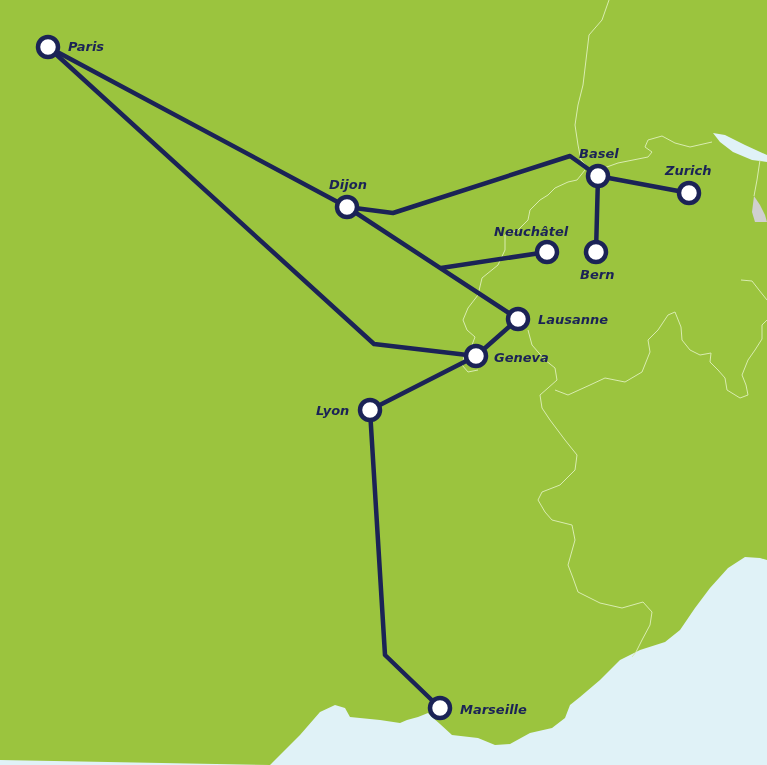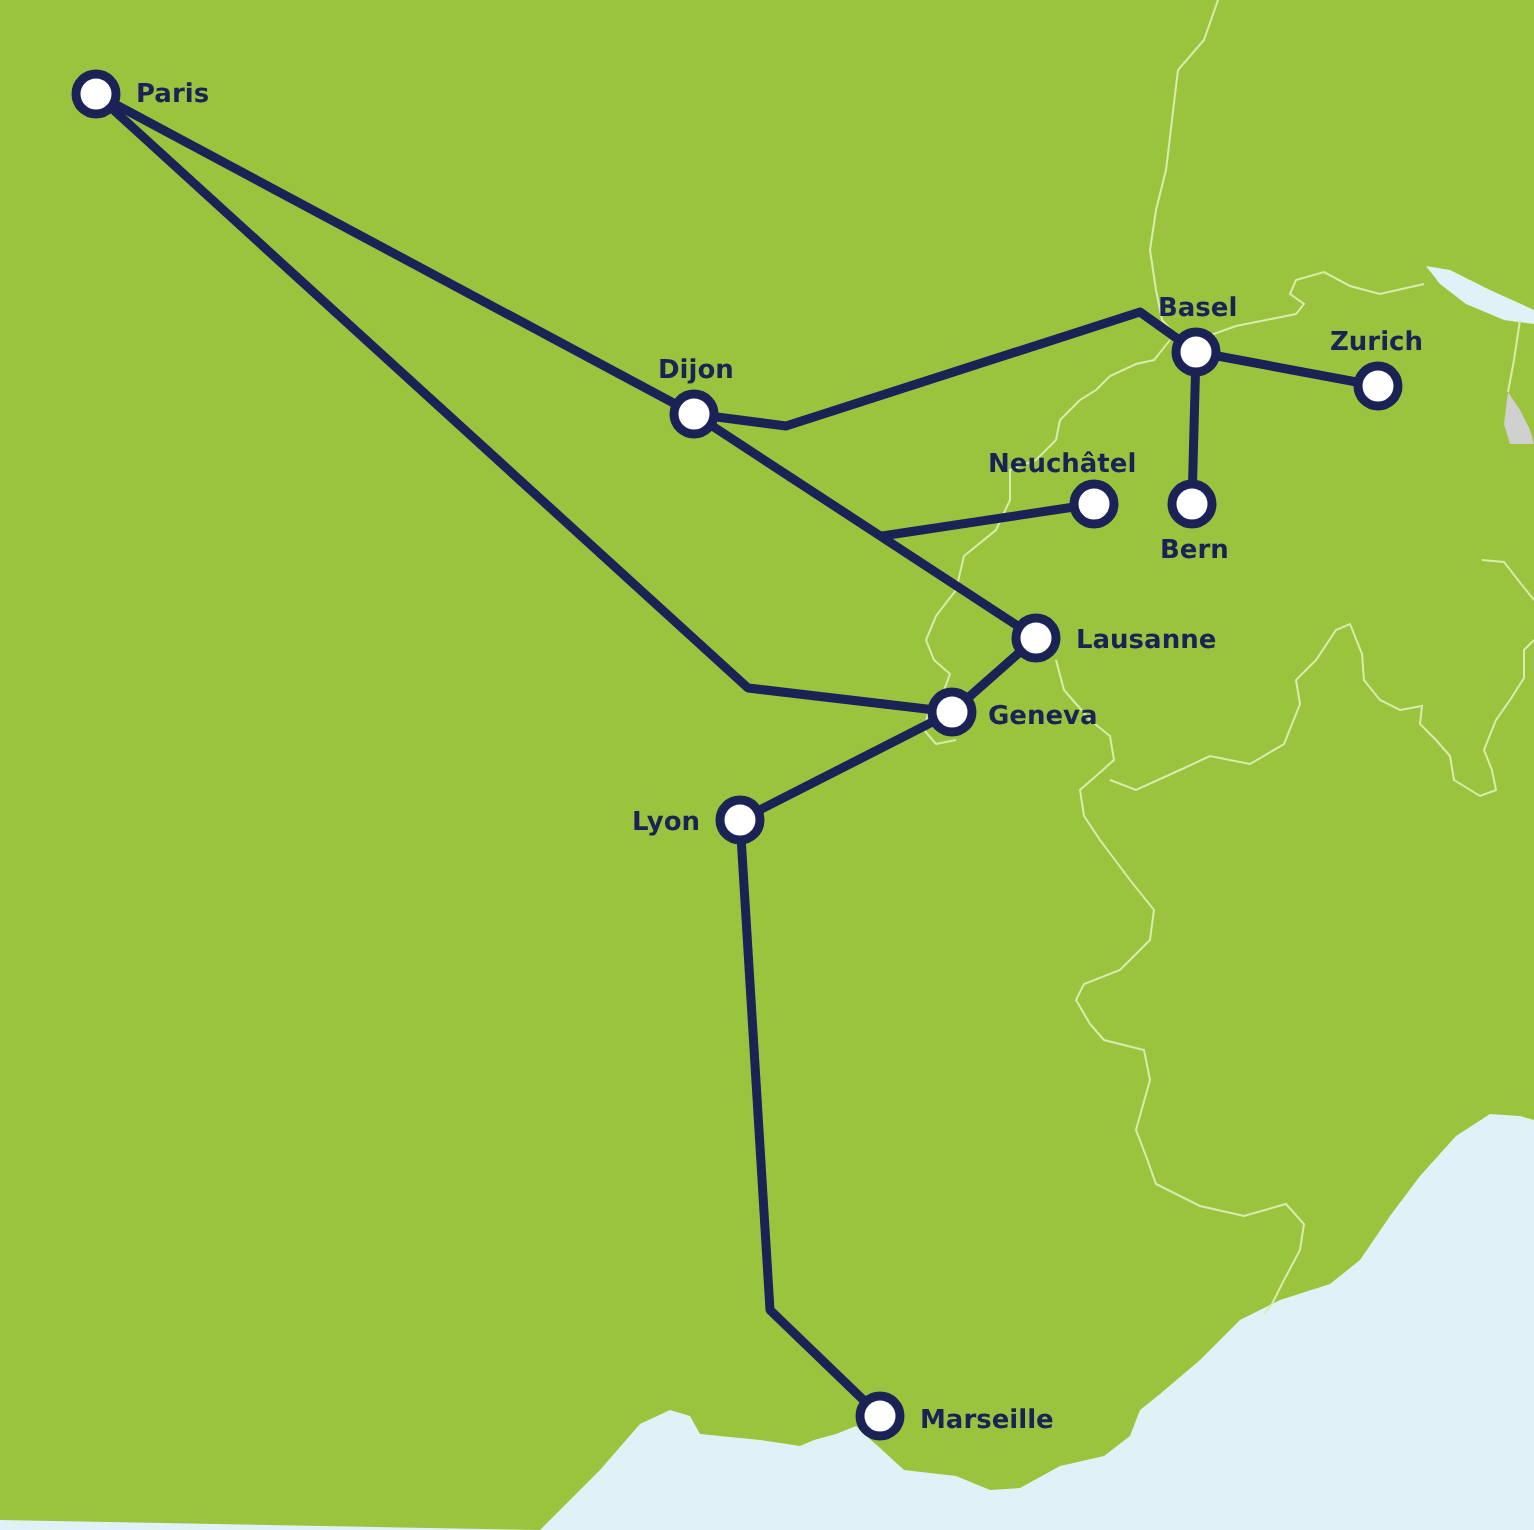--- a/index.html
+++ b/index.html
@@ -1,17 +1,17 @@
 <!DOCTYPE html>
 <html><head>
 <meta charset="utf-8">
 <style>
   html, body { margin: 0; padding: 0; background: #ffffff; }
   body { width: 767px; height: 765px; overflow: hidden; position: relative; }
-  .map-frame { position: absolute; left: 0; top: 0; width: 767px; height: 765px; }
+  .map-frame { position: absolute; left: 0; top: 0; width: 767px; height: 765px; font-style: italic; }
   svg { display: block; }
   .city-label {
     font-family: "DejaVu Sans", "Liberation Sans", sans-serif;
     font-weight: bold;
     font-size: 13px;
     fill: #1b2356;
   }
   .route { fill: none; stroke: #1b2356; stroke-width: 4.5; stroke-linejoin: round; stroke-linecap: round; }
   .station { fill: #ffffff; stroke: #1b2356; stroke-width: 4.5; cursor: pointer; }
   .border { fill: none; stroke: #d9ecb0; stroke-width: 1; }

